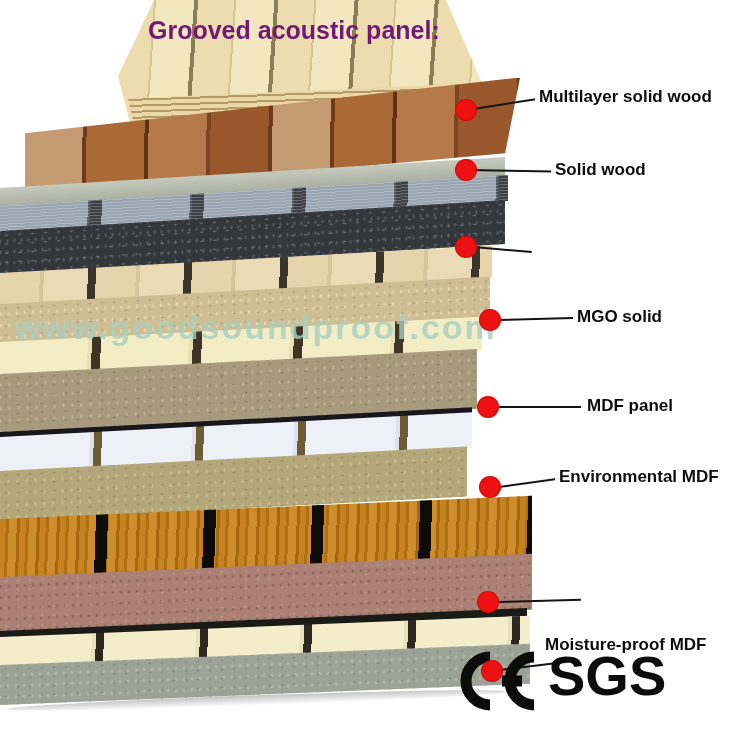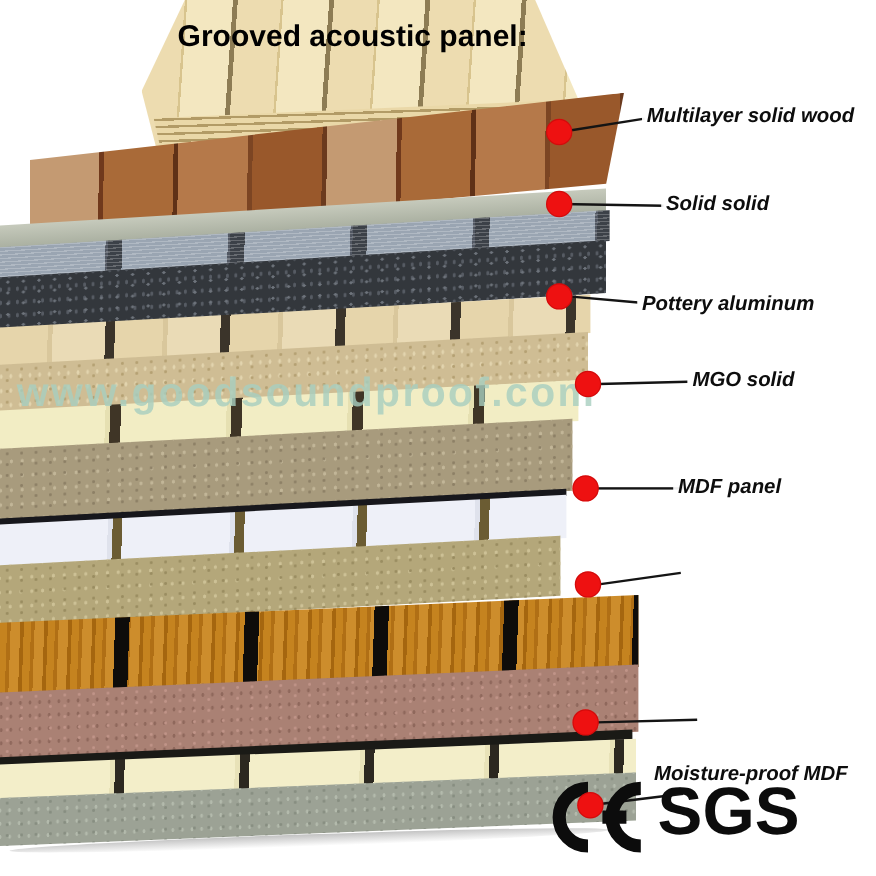--- a/index.html
+++ b/index.html
@@ -77,30 +77,30 @@
 
   
   #logo{position:absolute;left:6px;top:20px;width:160px;height:170px;z-index:4;}
   .bars{position:absolute;left:0;top:0;height:112px;display:flex;gap:4px;align-items:flex-start;}
   .bar{width:10px;border-radius:5px;
     background:linear-gradient(180deg,#35a3da 0%,#8ccdeb 20%,#f2f8f6 38%,#9ad492 52%,#3cb24a 68%,#1d9338 100%);}
   .logo-text{position:absolute;left:0;top:106px;font-size:44px;font-weight:bold;color:#2ca344;
     letter-spacing:3px;transform:scaleY(1.08);transform-origin:left top;}
 
   
-  #title{position:absolute;left:148px;top:16px;font-size:25px;font-weight:bold;color:#000000;z-index:5;white-space:nowrap;}
+  #title{position:absolute;left:148px;top:16px;font-size:25px;font-weight:bold;color:#701a75;z-index:5;white-space:nowrap;}
   #watermark{position:absolute;left:14px;top:308px;font-size:34px;font-weight:bold;color:#a8cfc0;
     opacity:.8;letter-spacing:2px;z-index:3;white-space:nowrap;}
 
   
   .dot{position:absolute;width:22px;height:22px;border-radius:50%;background:#ee1111;
     box-shadow:0 0 0 1px rgba(160,0,0,.35) inset;z-index:6;}
   .line{position:absolute;height:2px;background:#141414;transform-origin:left center;z-index:5;}
   .lbl{position:absolute;font-size:17px;font-weight:bold;color:#0d0d0d;background:rgba(255,255,255,.93);
-    padding:1px 4px;white-space:nowrap;z-index:6;font-style:italic;}
+    padding:1px 4px;white-space:nowrap;z-index:6;}
 
   
   #ce{position:absolute;left:450px;top:650px;z-index:5;}
   #sgs{position:absolute;left:548px;top:648px;font-size:56px;font-weight:bold;color:#0c0c0c;
     letter-spacing:0;z-index:5;line-height:1.0;}
 </style>
 </head>
 <body>
 
 <div id="stage">
@@ -144,24 +144,24 @@
   <div class="line" style="left:467px;top:109px;width:71px;transform:rotate(-9deg)"></div>
   <div class="line" style="left:467px;top:169px;width:86px;transform:rotate(1deg)"></div>
   <div class="line" style="left:474px;top:246px;width:58px;transform:rotate(5deg)"></div>
   <div class="line" style="left:499px;top:319px;width:74px;transform:rotate(-1.5deg)"></div>
   <div class="line" style="left:497px;top:406px;width:84px;transform:rotate(0deg)"></div>
   <div class="line" style="left:499px;top:486px;width:69px;transform:rotate(-8deg)"></div>
   <div class="line" style="left:497px;top:601px;width:84px;transform:rotate(-1.5deg)"></div>
   <div class="line" style="left:500px;top:669px;width:70px;transform:rotate(-7deg)"></div>
 
   <div class="lbl" style="left:535px;top:86px">Multilayer solid wood</div>
-  <div class="lbl" style="left:551px;top:159px">Solid solid</div>
-  <div class="lbl" style="left:531px;top:242px">Pottery aluminum</div>
+  <div class="lbl" style="left:551px;top:159px">Solid wood</div>
   <div class="lbl" style="left:573px;top:306px">MGO solid</div>
-  <div class="lbl" style="left:561px;top:395px">MDF panel</div>
+  <div class="lbl" style="left:583px;top:395px">MDF panel</div>
+  <div class="lbl" style="left:555px;top:466px">Environmental MDF</div>
   <div class="lbl" style="left:541px;top:634px">Moisture-proof MDF</div>
 
   <div id="ce">
     <svg width="88" height="62" viewBox="0 0 88 62">
       <path d="M 40 7 A 24 24 0 1 0 40 55" stroke="#0c0c0c" stroke-width="11" fill="none"></path>
       <path d="M 84 7 A 24 24 0 1 0 84 55" stroke="#0c0c0c" stroke-width="11" fill="none"></path>
       <line x1="52" y1="31" x2="72" y2="31" stroke="#0c0c0c" stroke-width="11"></line>
     </svg>
   </div>
   <div id="sgs">SGS</div>

